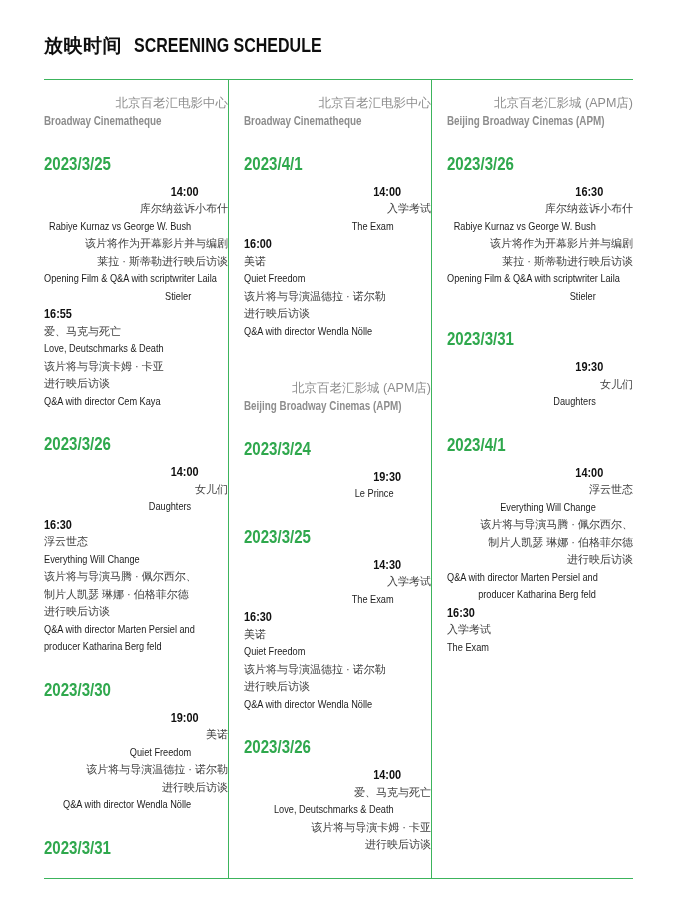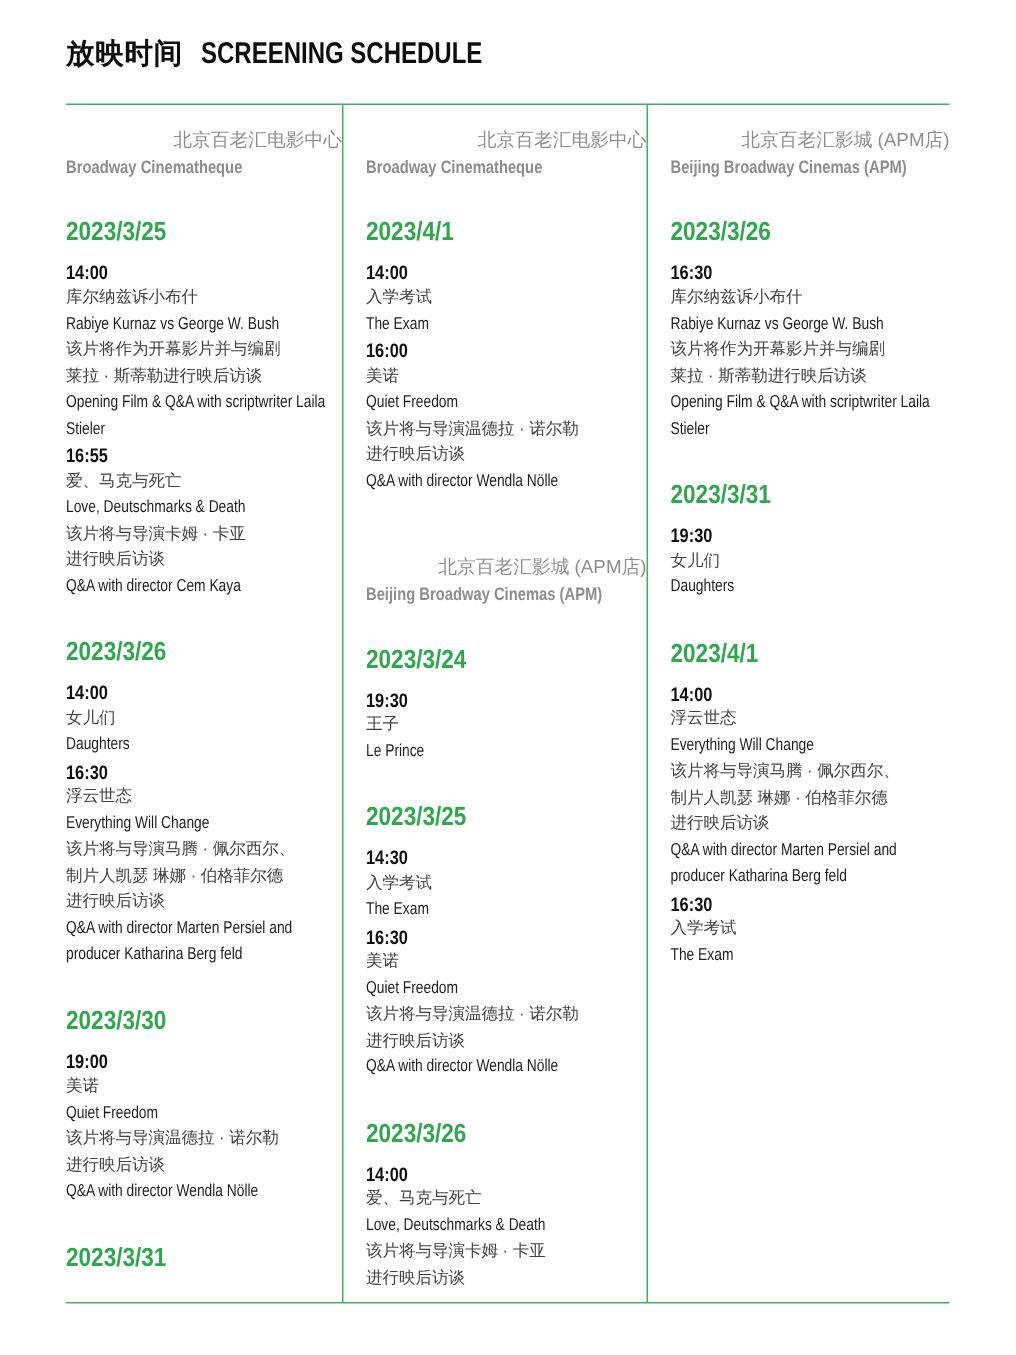--- a/index.html
+++ b/index.html
@@ -5,21 +5,21 @@
   * { margin:0; padding:0; box-sizing:border-box; }
   html,body { background:#ffffff; }
   body {
     width:677px; height:903px;
     font-family:"Liberation Sans", sans-serif;
     color:#222; overflow:hidden;
   }
   .page { padding:0 44px; }
 
   
-  .title { margin-top:23px; white-space:nowrap; }
+  .title { margin-top:33px; white-space:nowrap; }
   .title-zh {
     display:inline-block; font-weight:700; font-size:19px;
     color:#0e0e0e; letter-spacing:0.5px; vertical-align:baseline;
   }
   .title-en {
     display:inline-block; font-weight:700; font-size:20px;
     color:#0e0e0e; transform:scaleX(0.80); transform-origin:0 60%;
     margin-left:8px; letter-spacing:0; vertical-align:baseline;
   }
 
@@ -40,21 +40,21 @@
   .venue-en {
     font-size:12px; line-height:17px; font-weight:700; color:var(--gray,#8D8D8D);
     transform:scaleX(0.82); transform-origin:0 50%; white-space:nowrap;
   }
 
   .date {
     color:var(--green,#2FA84D); font-weight:700; font-size:17.5px; line-height:20px;
     margin-top:24px; margin-bottom:9px;
     transform:scaleX(0.86); transform-origin:0 50%; white-space:nowrap;
   }
-  .date + .screening { margin-top:0; }
+  .date + .screening { margin-top:0;text-align:right; }
   .screening { }
 
   .time {
     font-weight:700; font-size:13px; line-height:17.5px; color:#101010;
     transform:scaleX(0.84); transform-origin:0 50%; white-space:nowrap;
   }
   .zh { font-size:11px; line-height:17.5px; color:#414141; }
   .en {
     font-size:11.5px; line-height:17.5px; color:#1d1d1d;
     transform:scaleX(0.80); transform-origin:0 50%; white-space:nowrap;
@@ -149,21 +149,20 @@
           </div>
         </div>
         <div class="venue">
           <div class="venue-zh">北京百老汇影城 (APM店)</div>
           <div class="venue-en">Beijing Broadway Cinemas (APM)</div>
         </div>
         <div class="dategroup">
           <div class="date">2023/3/24</div>
           <div class="screening">
             <div class="time">19:30</div>
-            <div class="zh">王子</div>
             <div class="en">Le Prince</div>
           </div>
         </div>
         <div class="dategroup">
           <div class="date">2023/3/25</div>
           <div class="screening">
             <div class="time">14:30</div>
             <div class="zh">入学考试</div>
             <div class="en">The Exam</div>
           </div>

